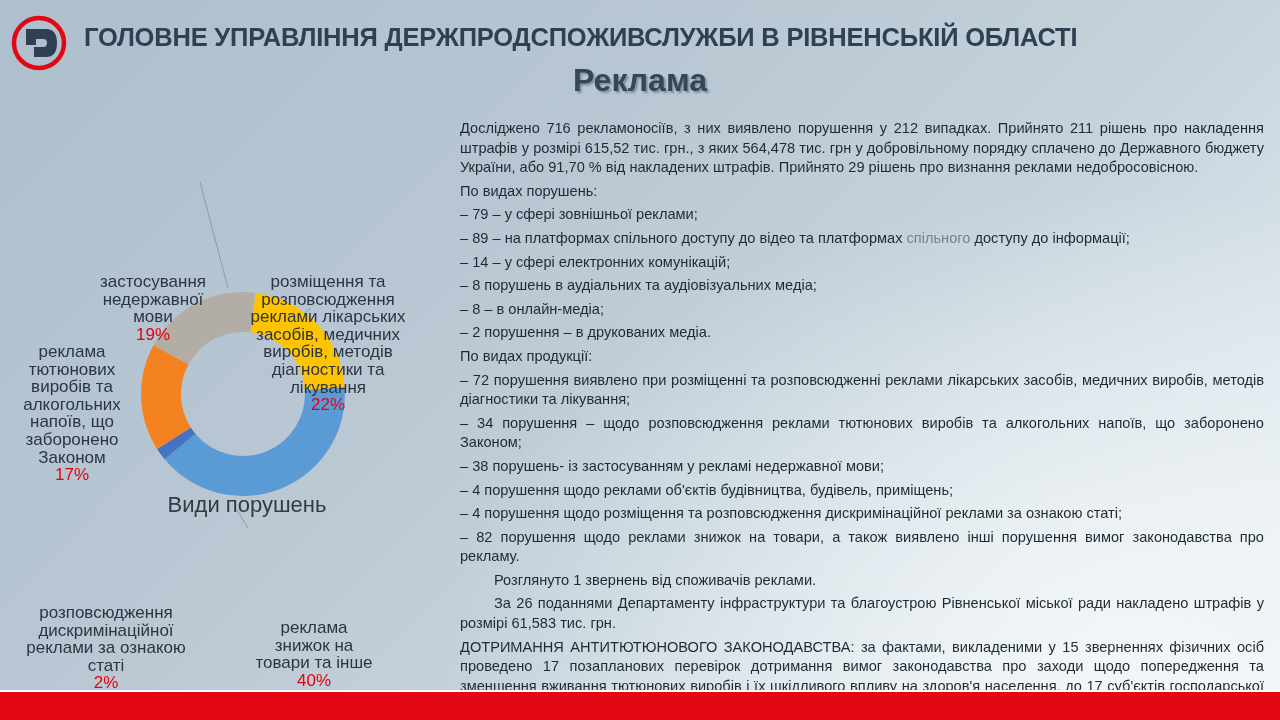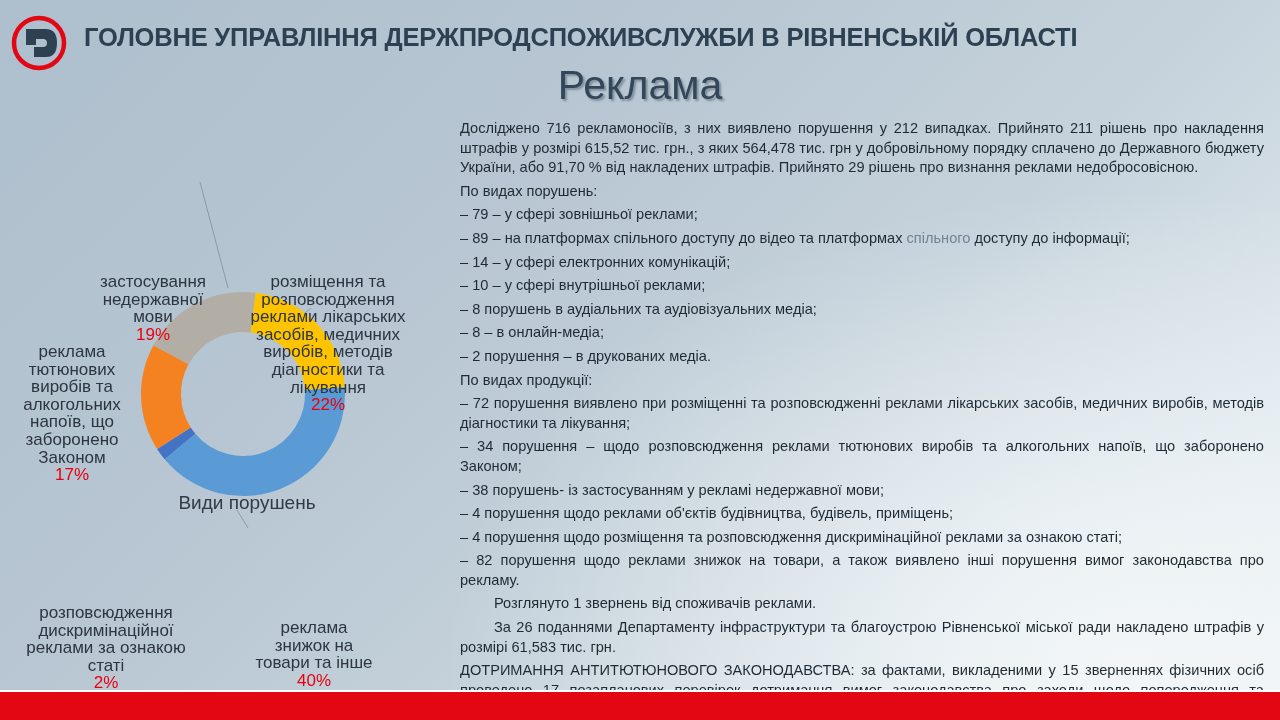--- a/index.html
+++ b/index.html
@@ -15,30 +15,30 @@
   
   .header { position:absolute; left:0; top:0; width:1280px; height:70px; }
   .logo { position:absolute; left:10px; top:14px; width:58px; height:58px; }
   .header-title {
     position:absolute; left:84px; top:23px; width:1190px;
     font-size:25.5px; font-weight:bold; letter-spacing:-0.2px;
     color:#2e4152; white-space:nowrap;
   }
   .slide-title {
     position:absolute; left:0; top:62px; width:1280px; text-align:center;
-    font-size:41px; font-weight:normal; color:#33465a;
+    font-size:32px; font-weight:bold; color:#33465a;
     text-shadow:2px 2px 2px rgba(110,125,138,.75);
   }
 
   
   .chart-area { position:absolute; left:0px; top:110px; width:450px; height:575px; }
   .donut-svg { position:absolute; left:0; top:0; }
   .center-label {
     position:absolute; left:163px; top:382px; width:168px;
-    text-align:center; font-size:19px; color:#323b45; white-space:nowrap;
+    text-align:center; font-size:22px; color:#323b45; white-space:nowrap;
   }
 
   .lbl { position:absolute; color:#2c3540; font-size:17px; line-height:17.6px; text-align:center; }
   .lbl .pct { color:#e8000d; font-weight:normal; display:block; }
 
   .lbl-lang   { left:88px;  top:163px; width:130px; }
   .lbl-tobac  { left:8px;   top:233px; width:128px; }
   .lbl-med    { left:250px; top:163px; width:156px; }
   .lbl-discr  { left:6px;   top:494px; width:200px; }
   .lbl-discount{ left:253px;top:509px; width:122px; }
@@ -114,21 +114,20 @@
     <span class="pct">40%</span>
   </div>
 </div>
 
 <div class="body-text">
   <p class="p-just">Досліджено 716 рекламоносіїв, з них виявлено порушення у 212 випадках. Прийнято 211 рішень про накладення штрафів у розмірі 615,52 тис. грн., з яких 564,478  тис. грн у добровільному порядку сплачено до Державного бюджету України, або 91,70 % від накладених штрафів. Прийнято 29 рішень про визнання реклами недобросовісною.</p>
   <p>По видах порушень:</p>
   <p>– 79 – у сфері зовнішньої реклами;</p>
   <p><span>– 89 – на платформах спільного доступу до відео та платформах </span><span class="muted">спільного</span><span> доступу до інформації;</span></p>
   <p>– 14 – у сфері електронних комунікацій;</p>
-  <p>– 10 – у сфері внутрішньої реклами;</p>
   <p>– 8 порушень в аудіальних та аудіовізуальних медіа;</p>
   <p>– 8 – в онлайн-медіа;</p>
   <p>– 2 порушення – в друкованих медіа.</p>
   <p>По видах продукції:</p>
   <p class="p-just">– 72 порушення виявлено при розміщенні та розповсюдженні реклами лікарських засобів, медичних виробів, методів діагностики та лікування;</p>
   <p class="p-just">– 34 порушення – щодо розповсюдження реклами тютюнових виробів та алкогольних напоїв, що заборонено Законом;</p>
   <p>– 38 порушень- із застосуванням у рекламі недержавної мови;</p>
   <p>– 4 порушення щодо реклами об'єктів будівництва, будівель, приміщень;</p>
   <p>– 4 порушення щодо розміщення та розповсюдження дискримінаційної реклами за ознакою статі;</p>
   <p class="p-just">– 82 порушення щодо реклами знижок на товари, а також виявлено інші порушення вимог законодавства про рекламу.</p>

